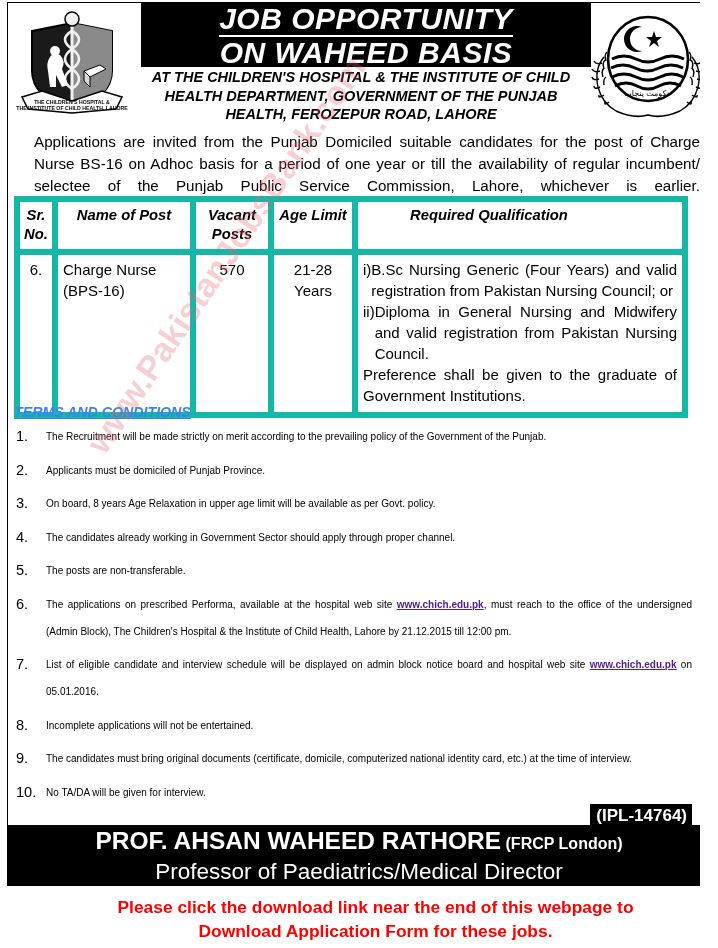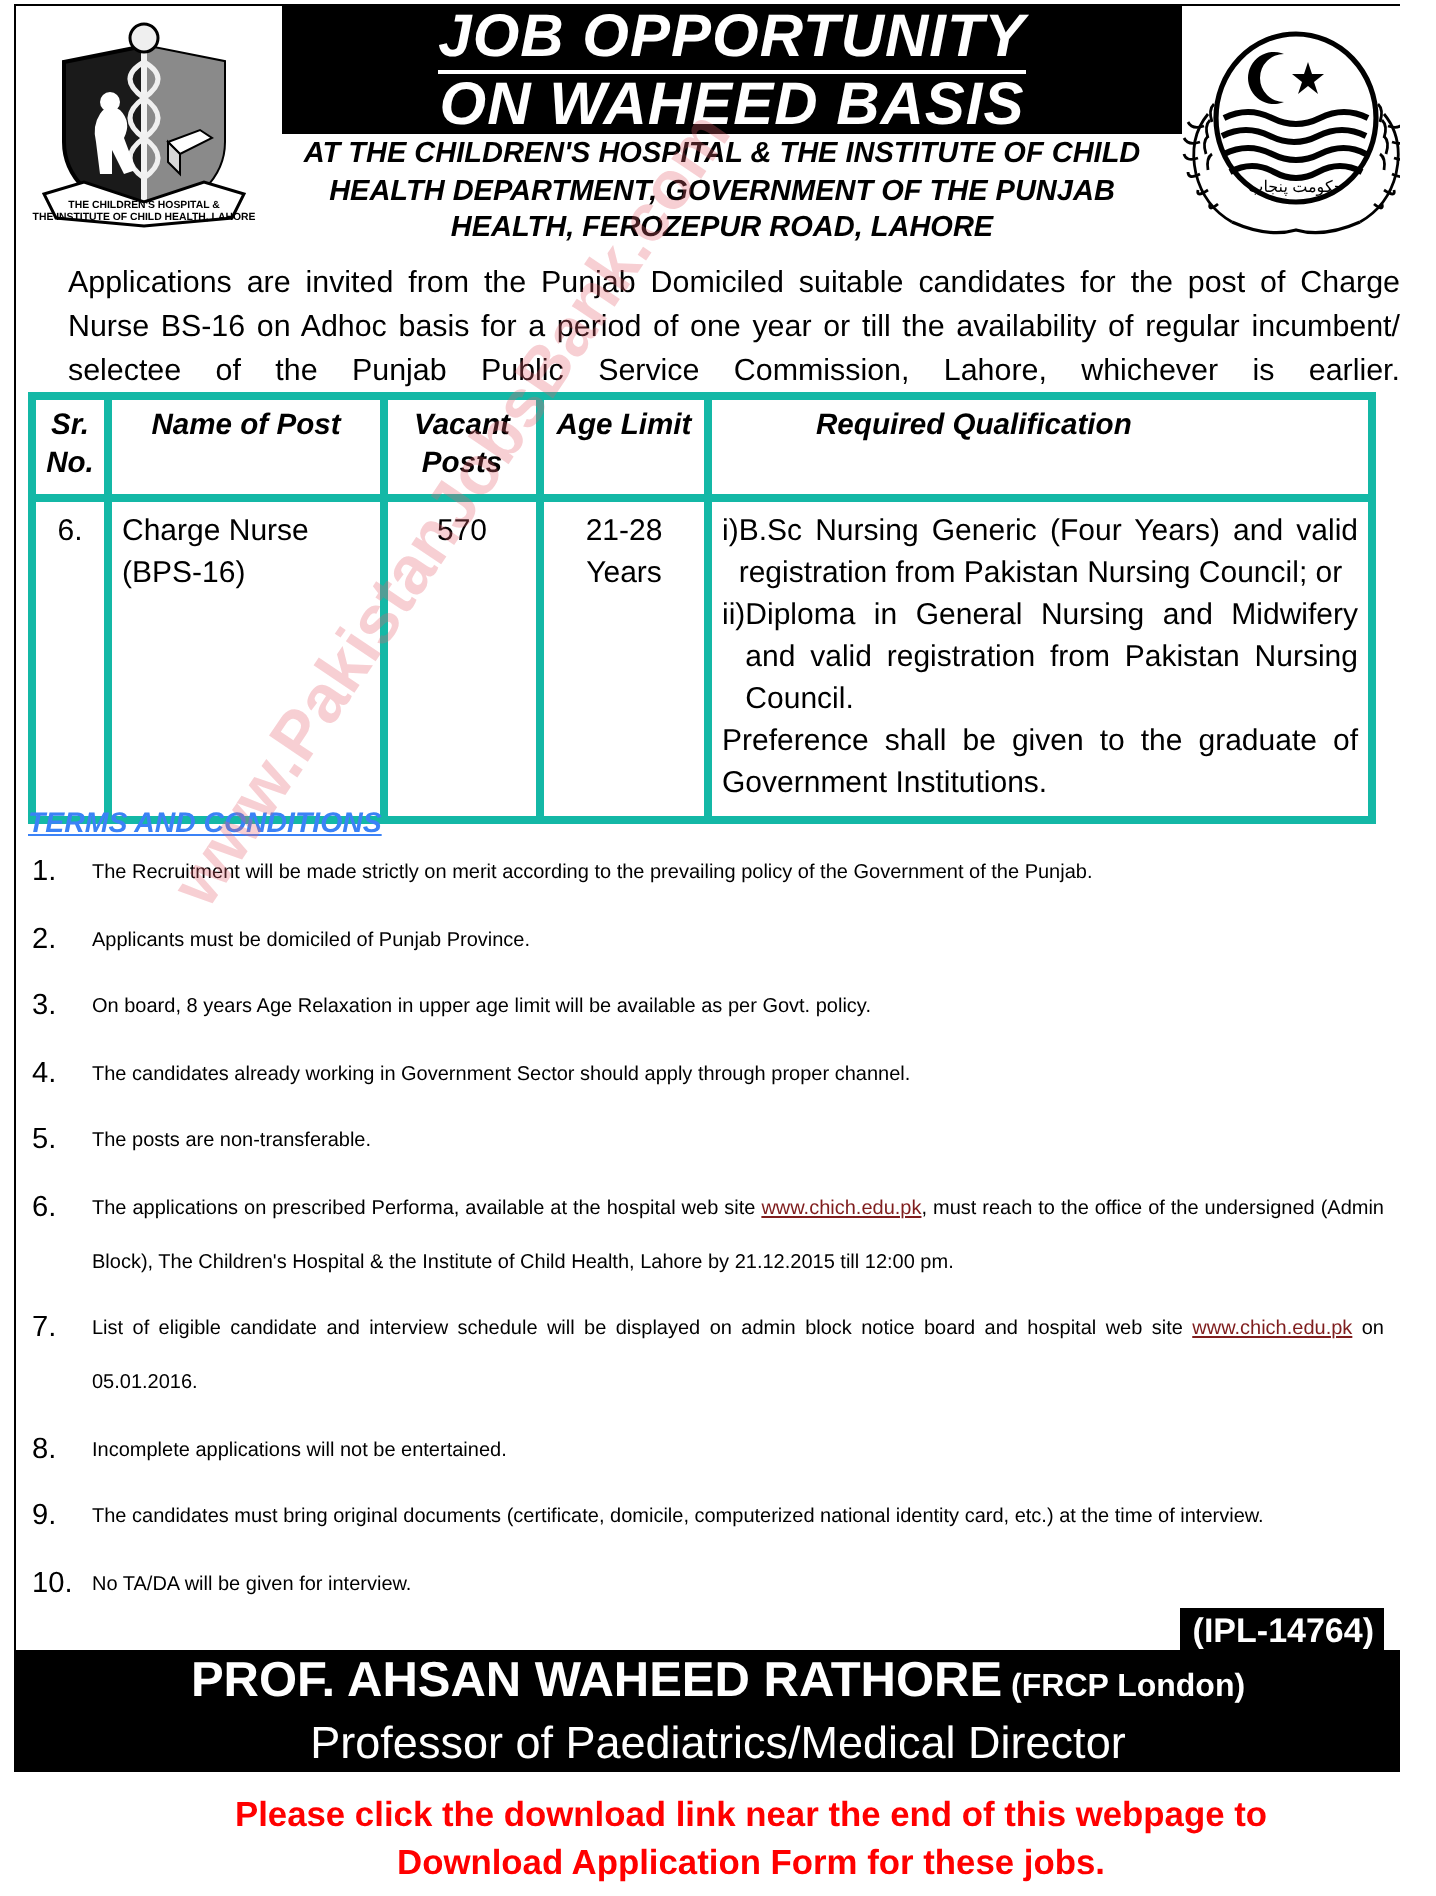--- a/index.html
+++ b/index.html
@@ -132,21 +132,21 @@
   
   #jobtable {
     position: absolute;
     left: 14px; top: 196px;
     width: 674px;
     border-collapse: collapse;
     z-index: 12;
     background: transparent;
   }
   #jobtable td, #jobtable th {
-    border: 4px solid #14b8a6;
+    border: 6px solid #14b8a6;
     vertical-align: top;
     background: transparent;
   }
   #jobtable thead th {
     font-family: "Liberation Sans", sans-serif;
     font-weight: bold;
     font-style: italic;
     font-size: 14.8px;
     line-height: 19px;
     text-align: center;
@@ -219,23 +219,23 @@
     font-family: "Liberation Sans", sans-serif;
     font-size: 10px;
     line-height: 27px;
     color: #000;
     text-align: justify;
     text-align-last: left;
     padding-right: 8px;
   }
   .term .body.jfull { text-align: justify; }
   .term .link {
-    font-weight: normal;
+    font-weight: bold;
     text-decoration: underline;
-    color: #7f1d1d;
+    color: #4c1d95;
   }
 
   
   #ipl {
     position: absolute;
     right: 8px;
     top: 804px;
     background: #000;
     color: #fff;
     font-family: "Liberation Sans", sans-serif;

